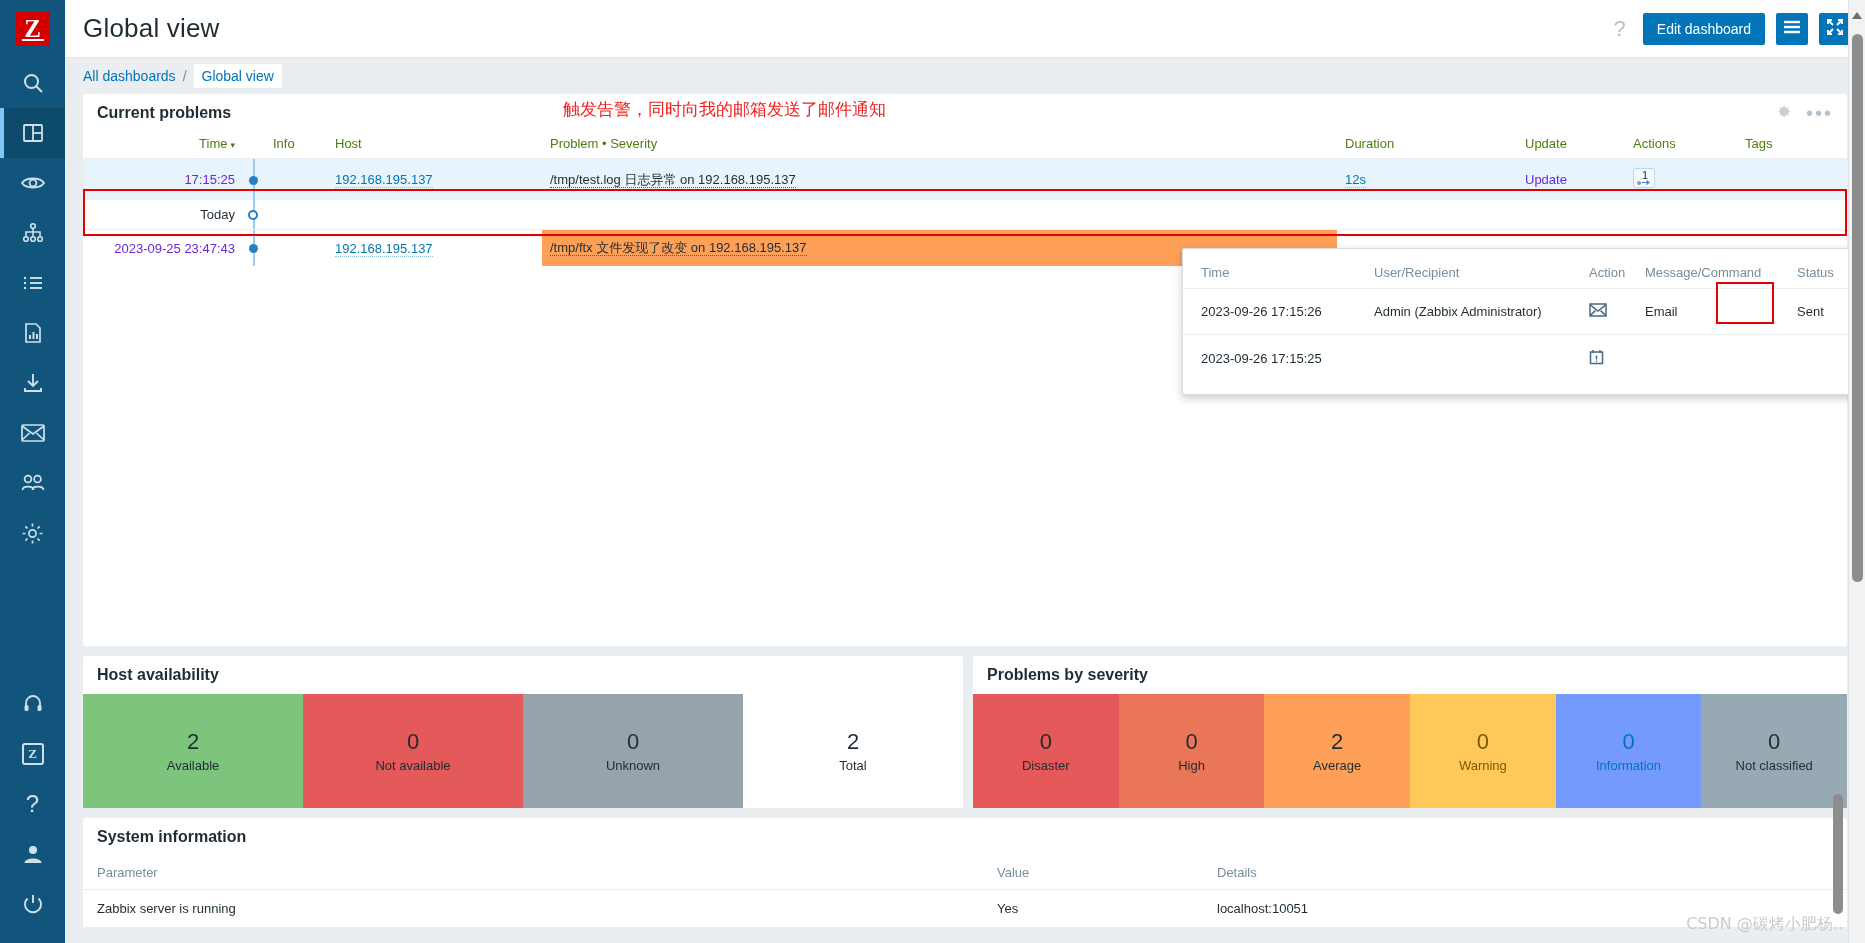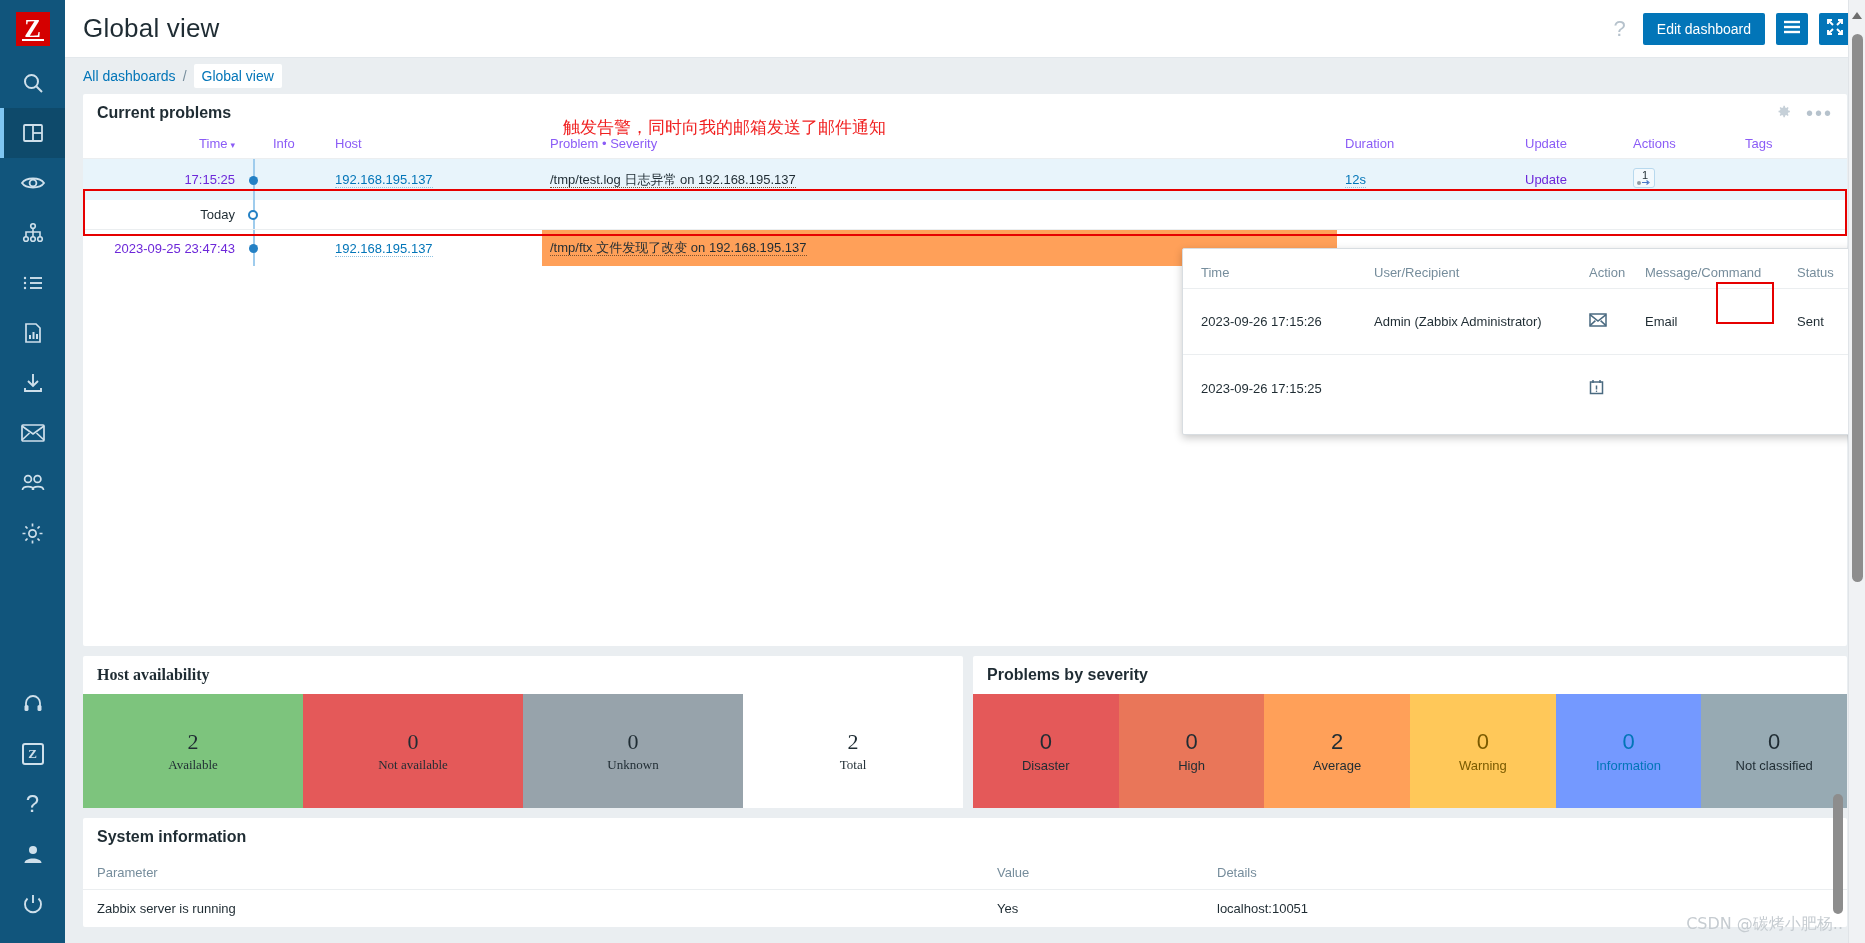--- a/index.html
+++ b/index.html
@@ -78,28 +78,28 @@
   
   .widget { background: #fff; border-radius: 2px; margin: 0 18px 10px 18px; position: relative; }
   .widget-head {
     display: flex; align-items: center; height: 38px; padding: 0 14px 0 14px;
   }
   .widget-title { font-size: 16px; font-weight: 700; color: #1f2c33; }
   .widget-actions { margin-left: auto; display: flex; align-items: center; gap: 14px; }
   .dots { color: #b6c2cc; font-size: 20px; letter-spacing: 2px; line-height: 10px; cursor: pointer; }
 
   .annot-cn {
-    position: absolute; left: 480px; top: 22px; color: #f02020;
+    position: absolute; left: 480px; top: 4px; color: #f02020;
     font-size: 17px; font-family: "DejaVu Sans", sans-serif; white-space: nowrap;
   }
 
   
   table.tbl { width: 100%; border-collapse: collapse; table-layout: fixed; }
   table.tbl th {
-    font-size: 13px; font-weight: 400; color: #8b5cf6; text-align: left;
+    font-size: 13px; font-weight: 400; color: #4d7c0f; text-align: left;
     padding: 4px 8px 7px 8px; vertical-align: bottom;
   }
   table.tbl td {
     font-size: 13px; color: #1f2c33; padding: 9px 8px; vertical-align: middle;
     border-top: 1px solid #ebeef0;
   }
   .c-time { width: 160px; text-align: right !important; }
   .c-marker { width: 22px; padding: 0 !important; position: relative; }
   .c-info { width: 62px; }
   .c-host { width: 215px; }
@@ -148,38 +148,38 @@
     position: absolute; left: 1117px; top: 248px; width: 695px;
     background: #fff; border: 1px solid #d8dde1; border-radius: 2px;
     box-shadow: 0 3px 9px rgba(0,0,0,.22); z-index: 20; padding: 6px 0 12px 0;
   }
   .popup table { width: 100%; border-collapse: collapse; table-layout: fixed; }
   .popup th {
     font-size: 13px; font-weight: 400; color: #768d9c; text-align: left;
     padding: 10px 6px 8px 6px;
   }
   .popup td {
-    font-size: 13px; color: #1f2c33; padding: 24px 6px; border-top: 1px solid #ebeef0;
+    font-size: 13px; color: #1f2c33; padding: 14px 6px; border-top: 1px solid #ebeef0;
   }
   .p-time { width: 185px; padding-left: 18px !important; }
   .p-user { width: 215px; }
   .p-action { width: 56px; }
   .p-msg { width: 152px; }
   .p-status { width: 60px; }
   .p-info { width: 45px; }
   .sent { color: #59a03b; }
   .red-box-sent {
     position: absolute; left: 1651px; top: 282px; width: 58px; height: 42px;
     border: 2px solid #e60000; z-index: 21; pointer-events: none;
   }
 
   
   .row2 { display: flex; gap: 10px; padding: 0 18px; }
   .half { background: #fff; border-radius: 2px; flex: 1 1 0; }
-  .half.left { flex: 0 0 880px; font-family: Liberation Serif, serif; }
+  .half.left { flex: 0 0 880px; }
   .tiles { display: flex; height: 114px; }
   .tile { flex: 1 1 0; display: flex; flex-direction: column; align-items: center; justify-content: center; }
   .tile .tnum { font-size: 22px; color: #1f2c33; line-height: 1.15; }
   .tile .tlbl { font-size: 13px; color: #1f2c33; margin-top: 3px; }
   .tile.plain .tnum, .tile.plain .tlbl { color: #1f2c33; }
   .tile .tnum.lnk, .tile .tlbl.lnk { color: #0275b8; }
   .tile .tnum.warnc, .tile .tlbl.warnc { color: #7a5a00; }
 
   
   .sysinfo { margin: 10px 18px 0 18px; background: #fff; border-radius: 2px; }

